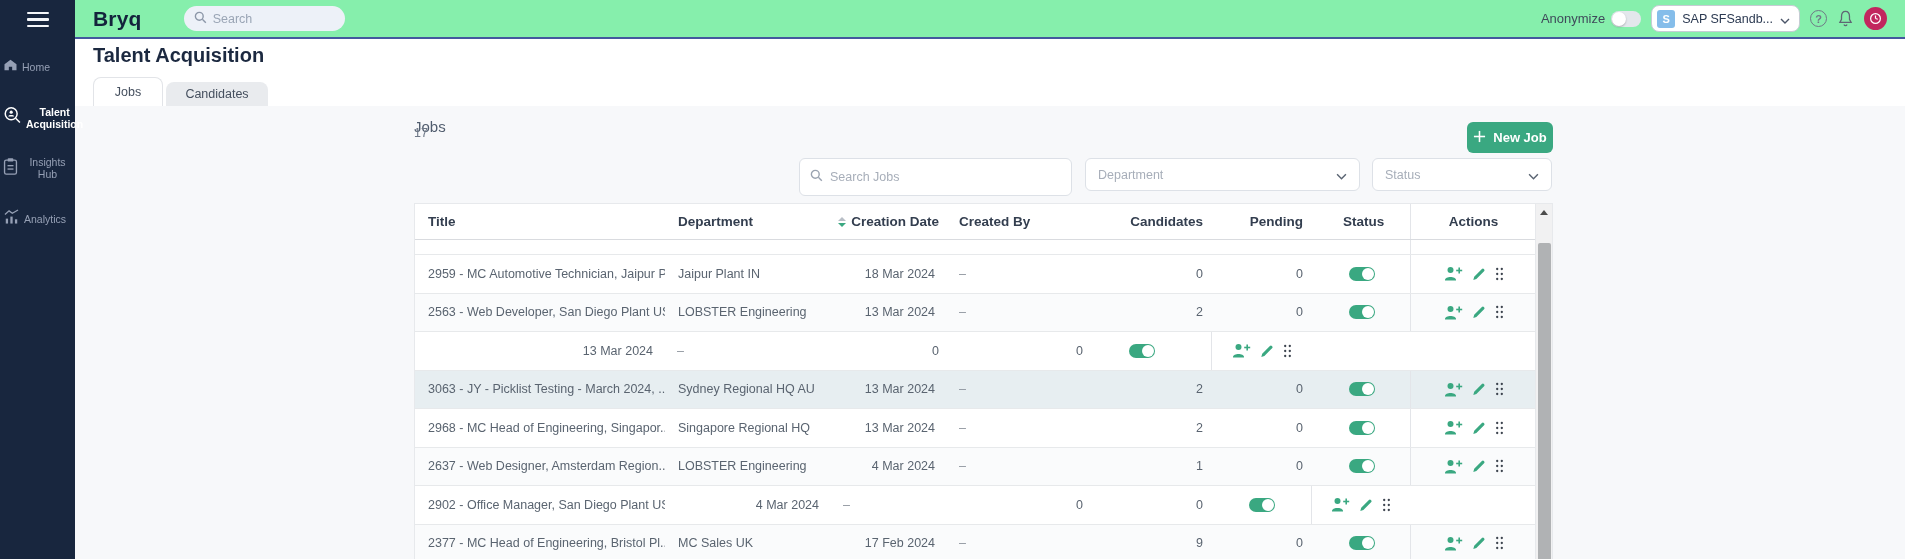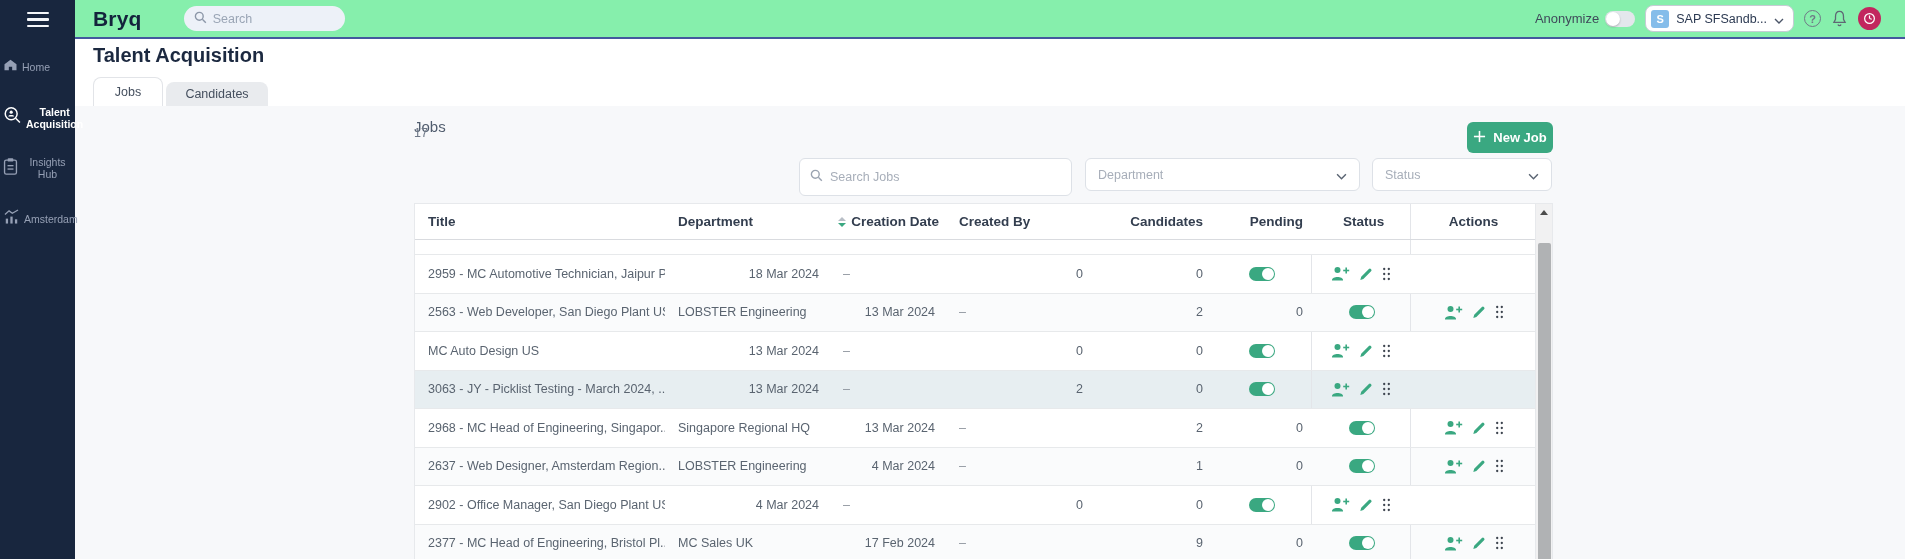--- a/index.html
+++ b/index.html
@@ -21,21 +21,21 @@
 
   
   .topbar { position:absolute; left:75px; top:0; width:1830px; height:39px; background:#86efac;
             border-bottom:2px solid #44589e; display:flex; align-items:center; }
   .logo { font-size:21px; font-weight:700; color:#14233c; margin-left:18px; letter-spacing:0.2px; }
   .top-search { margin-left:42px; width:161px; height:25px; background:#edf1f8; border-radius:13px;
                 display:flex; align-items:center; padding:0 10px; gap:6px; }
   .top-search input { border:none; outline:none; background:transparent; font-size:12.5px; color:#46505e; width:110px;
                       font-family:"Liberation Sans", sans-serif; }
   .top-search input::placeholder { color:#9aa5b5; }
-  .tb-right { margin-left:auto; display:flex; align-items:center; gap:10px; padding-right:24px;text-align:right; }
+  .tb-right { margin-left:auto; display:flex; align-items:center; gap:10px; padding-right:18px;text-align:right; }
   .anon-label { font-size:13px; color:#3f4a5a; margin-right:-4px; }
   .switch-off { width:30px; height:16px; border-radius:8px; background:#e3e7ec; position:relative; cursor:pointer; }
   .switch-off .knob { position:absolute; left:1px; top:1px; width:14px; height:14px; border-radius:50%; background:#fff;
                       box-shadow:0 1px 2px rgba(0,0,0,.25); }
   .org-box { height:27px; border:1px solid #c6ccd4; border-radius:8px; display:flex; align-items:center;
              padding:0 9px 0 5px; gap:7px; cursor:pointer; background:#fff; }
   .org-initial { width:18px; height:18px; border-radius:3px; background:#85bdea; color:#fff; font-size:11px; font-weight:700;
                  display:flex; align-items:center; justify-content:center; }
   .org-label { font-size:12.5px; color:#2c3a52; }
   .icon-btn { display:flex; align-items:center; justify-content:center; cursor:pointer; }
@@ -154,21 +154,21 @@
       </div>
       <div class="nav-item mt3">
         <span>
           <svg width="19" height="18" viewBox="0 0 22 22" stroke-width="1.6">
             <polyline points="3,8 8,3.5 12,6.5 19,2.5" fill="none"></polyline>
             <rect x="4" y="13" width="2.8" height="6" fill="#96a0b5" stroke="none"></rect>
             <rect x="9.6" y="10.5" width="2.8" height="8.5" fill="#96a0b5" stroke="none"></rect>
             <rect x="15.2" y="13.8" width="2.8" height="5.2" fill="#96a0b5" stroke="none"></rect>
           </svg>
         </span>
-        <span class="nav-label">Amsterdam</span>
+        <span class="nav-label">Analytics</span>
       </div>
     </nav>
   </aside>
 
   <header class="topbar">
     <div class="logo">Bryq</div>
     <div class="top-search">
       <span>
         <svg width="13" height="13" viewBox="0 0 14 14" fill="none" stroke="#8c97a8" stroke-width="1.5">
             <circle cx="5.7" cy="5.7" r="4.2"></circle>
@@ -281,20 +281,21 @@
             <div></div>
             <div></div>
             <div></div>
             <div></div>
             <div></div>
             <div class="c actions"></div>
         </div>
         <div id="tbody">
             <div class="grid trow">
     <div class="c title">2959 - MC Automotive Technician, Jaipur P...</div>
+    <div class="c dept">Jaipur Plant IN</div>
     <div class="c date">18 Mar 2024</div>
     <div class="c createdby">–</div>
     <div class="c num">0</div>
     <div class="c num">0</div>
     <div class="c status">
       <span class="row-toggle">
                   <span class="knob"></span>
                 </span>
     </div>
     <div class="c actions">
@@ -359,21 +360,20 @@
                     <circle cx="6.8" cy="2" r="1.15"></circle>
           <circle cx="2.2" cy="7" r="1.15"></circle>
                     <circle cx="6.8" cy="7" r="1.15"></circle>
           <circle cx="2.2" cy="12" r="1.15"></circle>
                     <circle cx="6.8" cy="12" r="1.15"></circle>
         </svg>
       </button>
     </div>
   </div>
             <div class="grid trow">
-    <div class="c dept">MC Auto Design US</div>
     <div class="c date">13 Mar 2024</div>
     <div class="c createdby">–</div>
     <div class="c num">0</div>
     <div class="c num">0</div>
     <div class="c status">
       <span class="row-toggle">
                   <span class="knob"></span>
                 </span>
     </div>
     <div class="c actions">
@@ -399,20 +399,21 @@
           <circle cx="2.2" cy="7" r="1.15"></circle>
                     <circle cx="6.8" cy="7" r="1.15"></circle>
           <circle cx="2.2" cy="12" r="1.15"></circle>
                     <circle cx="6.8" cy="12" r="1.15"></circle>
         </svg>
       </button>
     </div>
   </div>
             <div class="grid trow hl">
     <div class="c title">3063 - JY - Picklist Testing - March 2024, ...</div>
+    <div class="c dept">Sydney Regional HQ AU</div>
     <div class="c date">13 Mar 2024</div>
     <div class="c createdby">–</div>
     <div class="c num">2</div>
     <div class="c num">0</div>
     <div class="c status">
       <span class="row-toggle">
                   <span class="knob"></span>
                 </span>
     </div>
     <div class="c actions">

